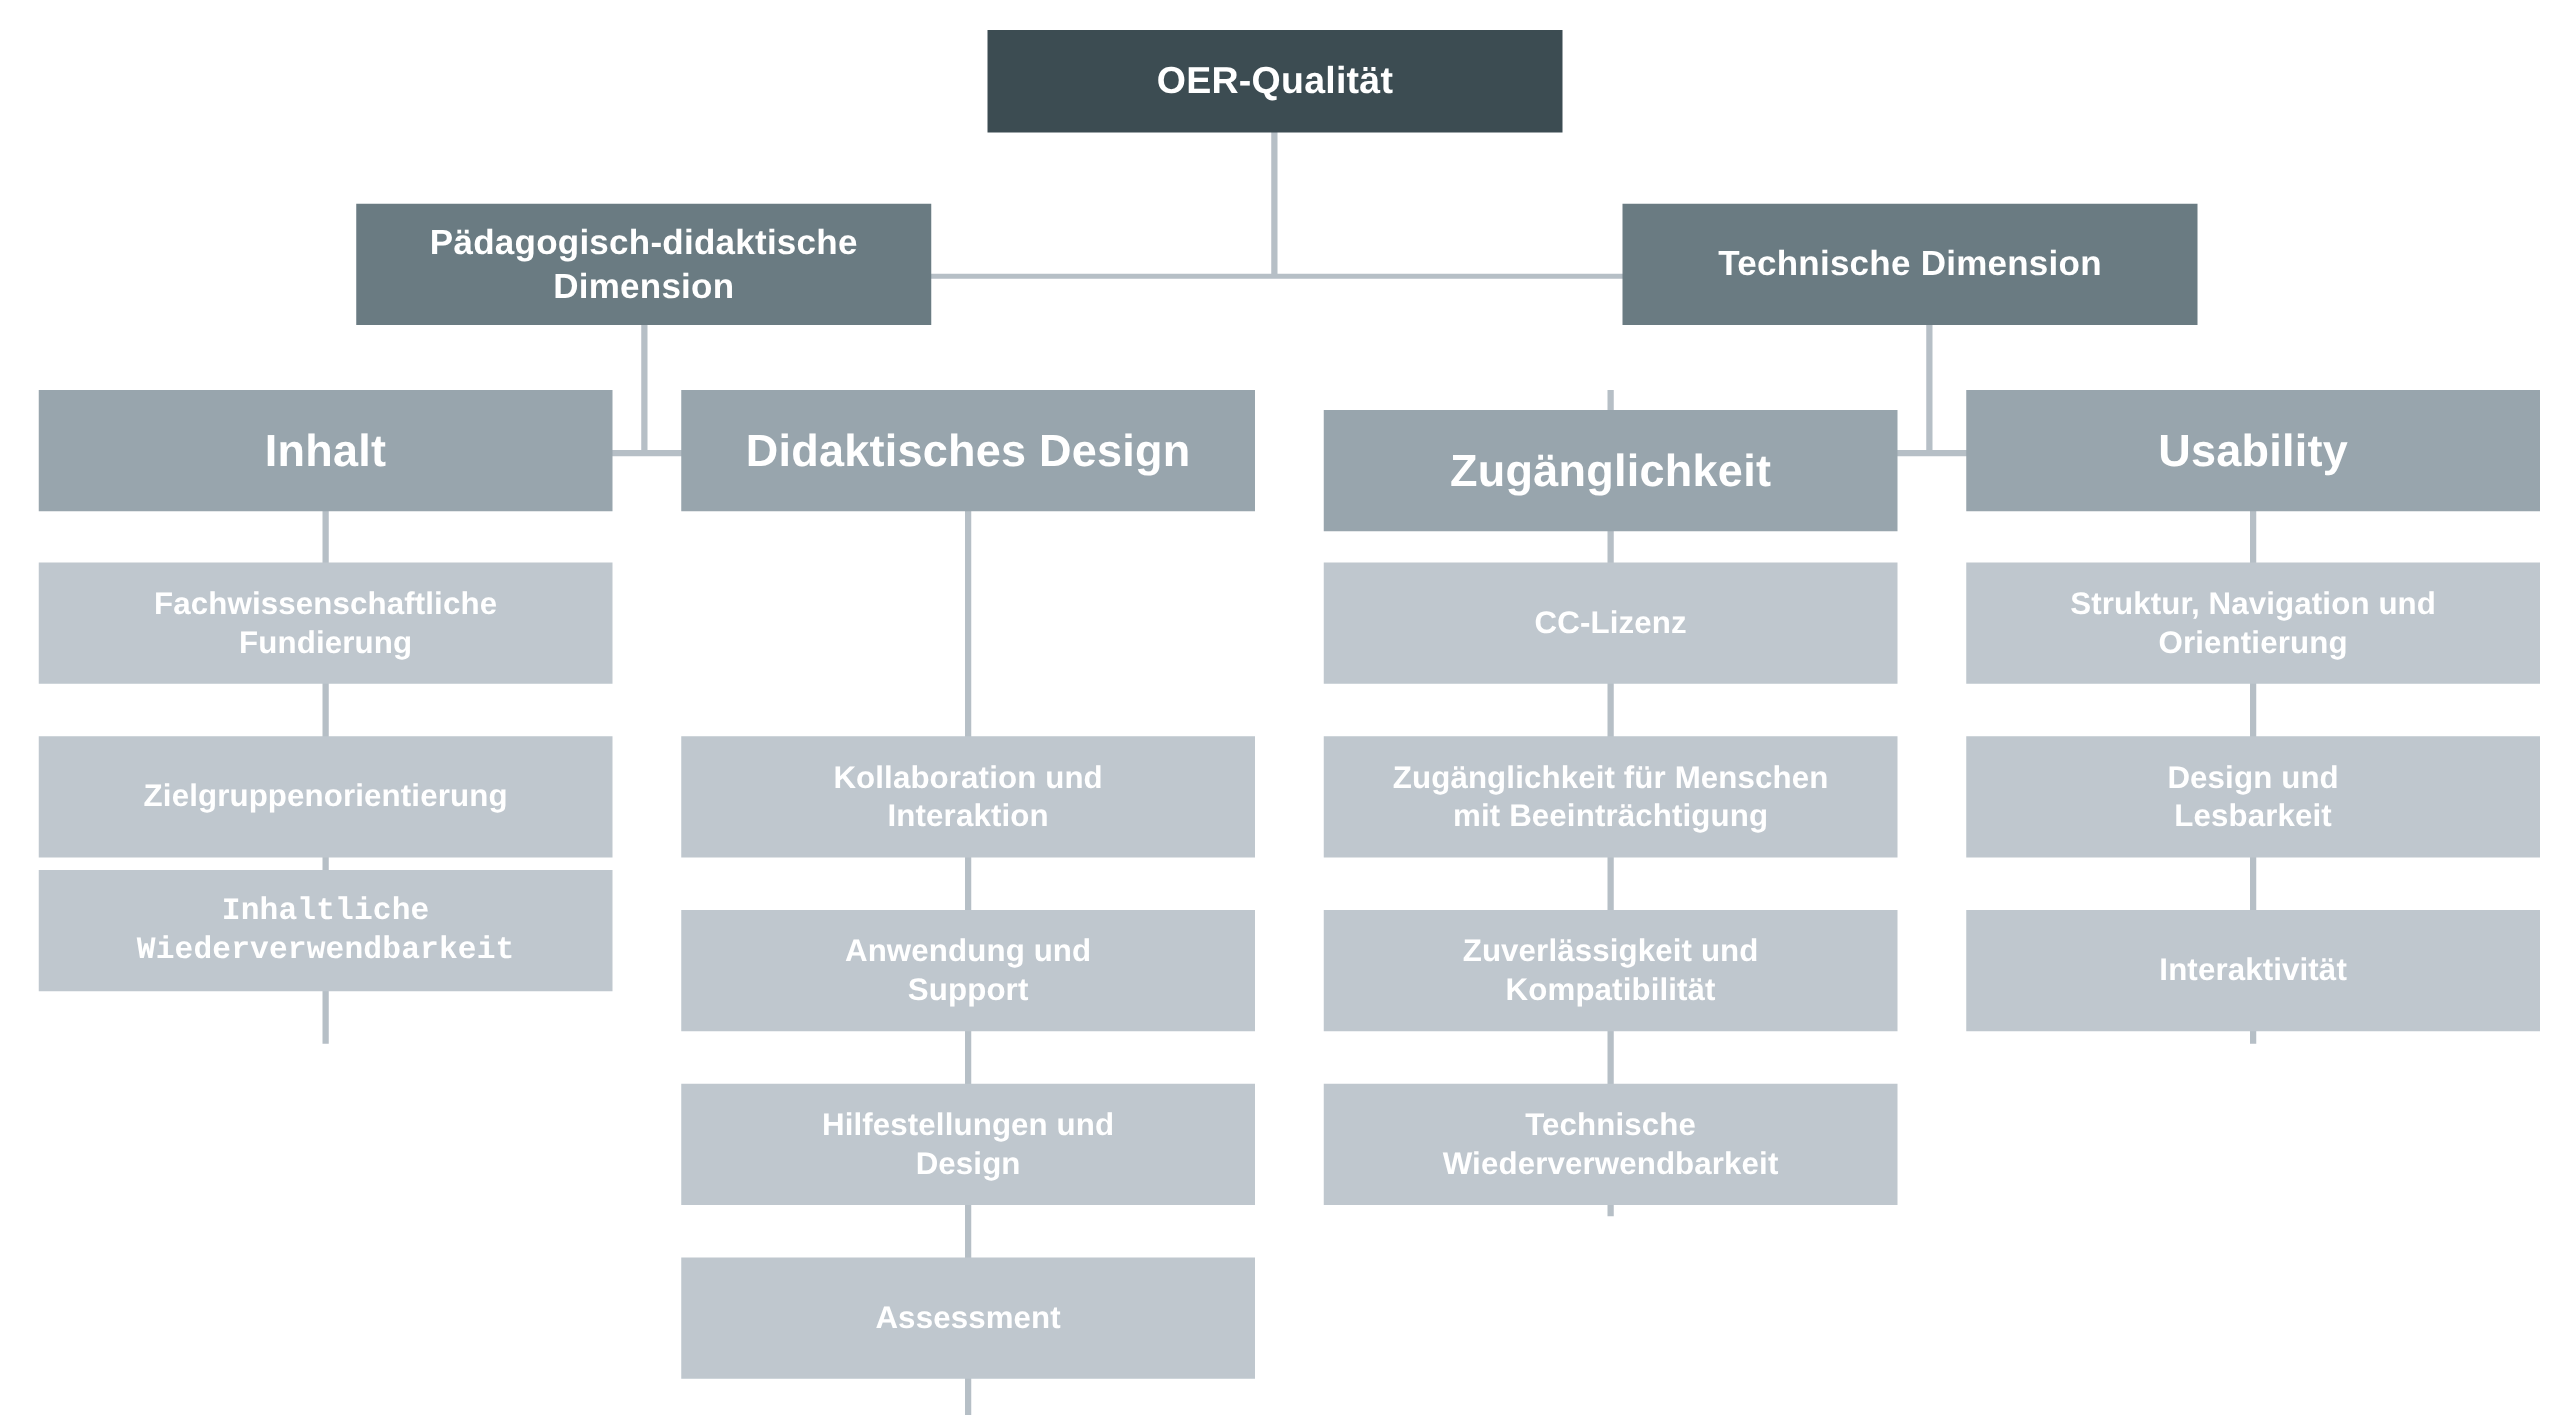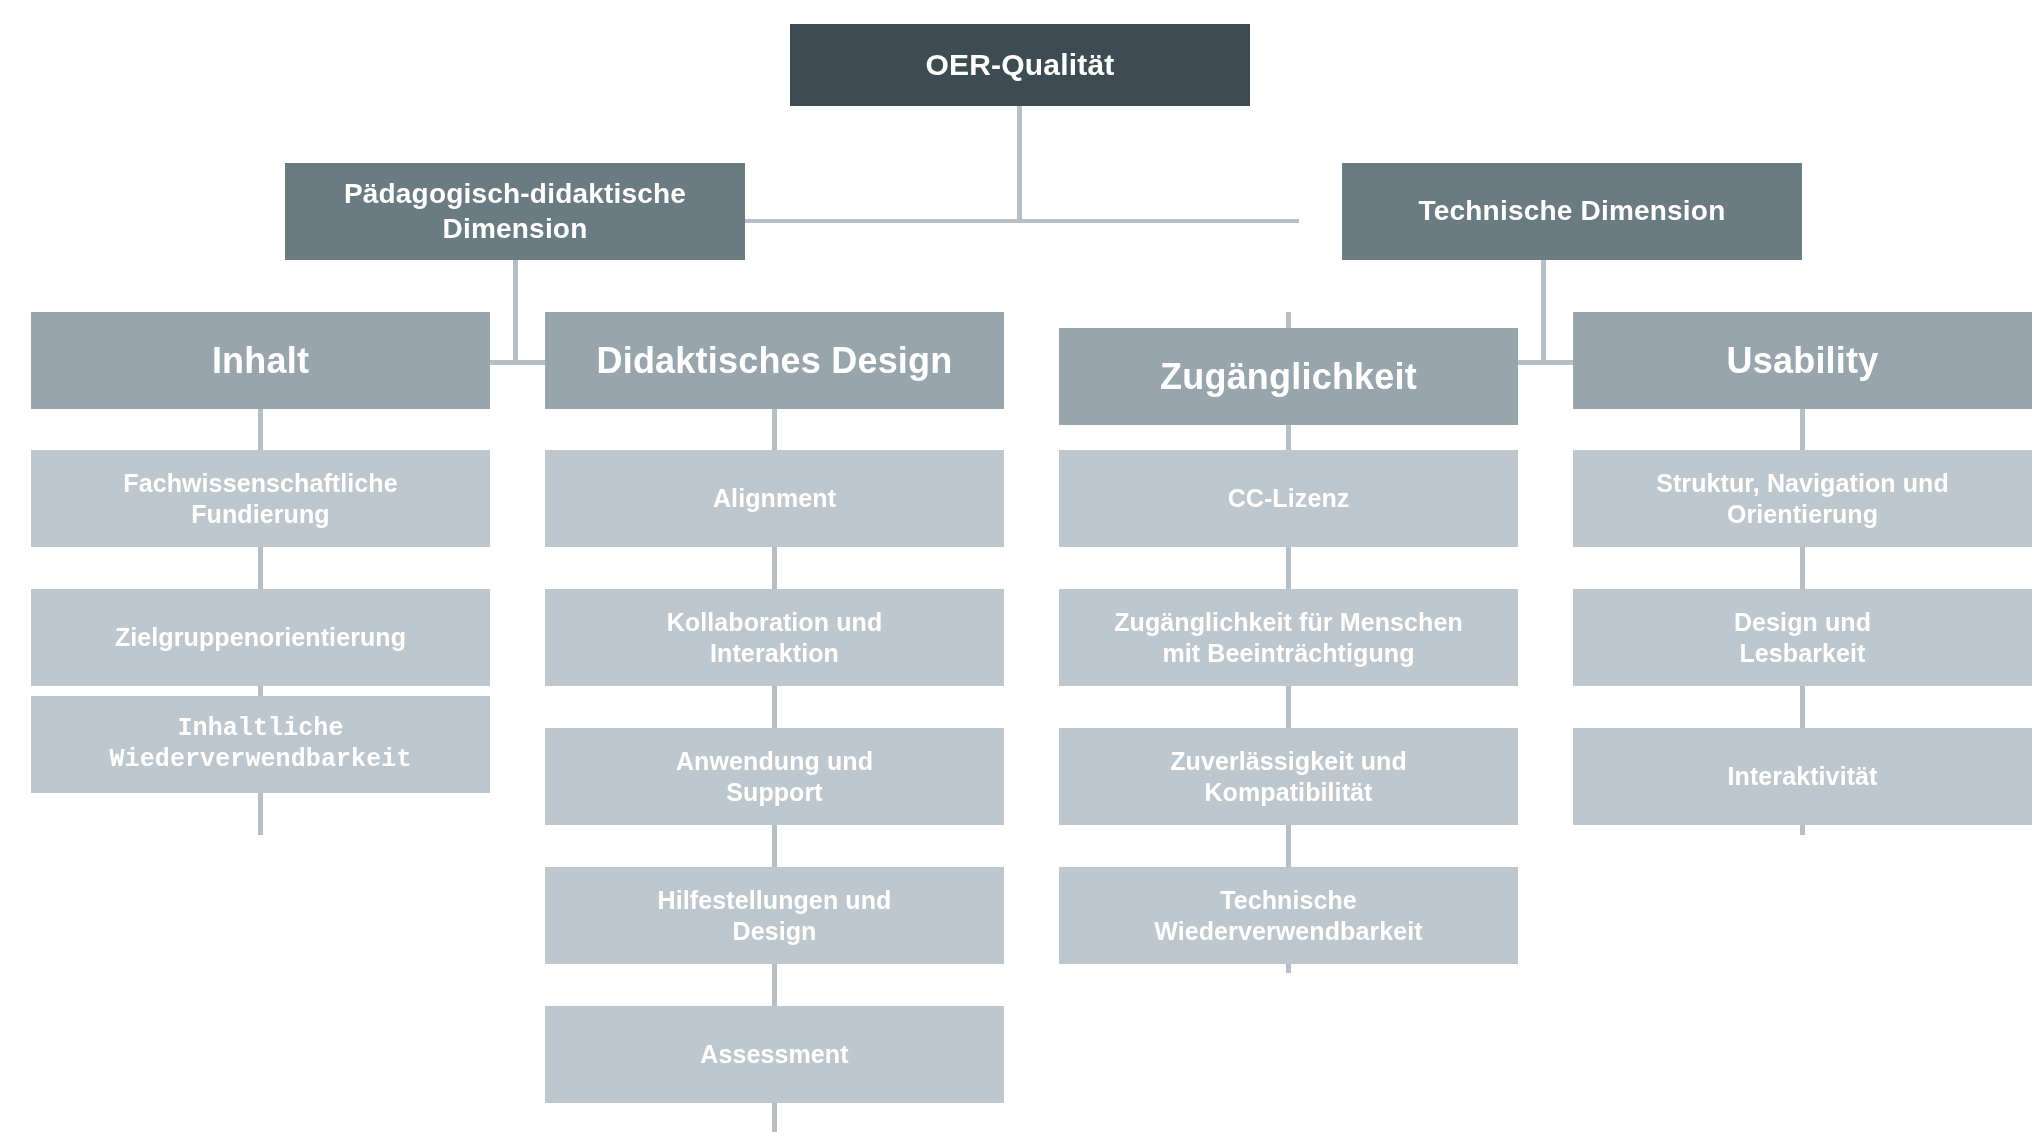--- a/index.html
+++ b/index.html
@@ -85,21 +85,21 @@
   <div class="conn" style="left:1800px; top:312px; width:5px; height:523px;"></div>
 
   <div class="node lvl-root" style="left:790px; top:24px; width:460px; height:82px;">
     <span class="node-label">OER-Qualität</span>
   </div>
 
   <div class="node lvl-dim" style="left:285px; top:163px; width:460px; height:44px; height:97px; top:163px;">
     <span class="node-label">Pädagogisch-didaktische
 Dimension</span>
   </div>
-  <div class="node lvl-dim" style="left:1342px; top:163px; width:460px; height:97px;">
+  <div class="node lvl-dim" style="left:1298px; top:163px; width:460px; height:97px;">
     <span class="node-label">Technische Dimension</span>
   </div>
 
   <div class="node lvl-cat" style="left:31px; top:312px; width:459px; height:97px;">
     <span class="node-label">Inhalt</span>
   </div>
   <div class="node lvl-cat" style="left:545px; top:312px; width:459px; height:97px;">
     <span class="node-label">Didaktisches Design</span>
   </div>
   <div class="node lvl-cat" style="left:1059px; top:328px; width:459px; height:97px;">
@@ -114,23 +114,20 @@
 Fundierung</span>
   </div>
   <div class="node lvl-leaf" style="left:31px; top:589px; width:459px; height:97px;">
     <span class="node-label">Zielgruppenorientierung</span>
   </div>
   <div class="node lvl-leaf" style="left:31px; top:696px; width:459px; height:97px;font-family:Liberation Mono, monospace;">
     <span class="node-label">Inhaltliche
 Wiederverwendbarkeit</span>
   </div>
 
-  <div class="node lvl-leaf" style="left:545px; top:450px; width:459px; height:97px;">
-    <span class="node-label">Alignment</span>
-  </div>
   <div class="node lvl-leaf" style="left:545px; top:589px; width:459px; height:97px;">
     <span class="node-label">Kollaboration und
 Interaktion</span>
   </div>
   <div class="node lvl-leaf" style="left:545px; top:728px; width:459px; height:97px;">
     <span class="node-label">Anwendung und
 Support</span>
   </div>
   <div class="node lvl-leaf" style="left:545px; top:867px; width:459px; height:97px;">
     <span class="node-label">Hilfestellungen und

